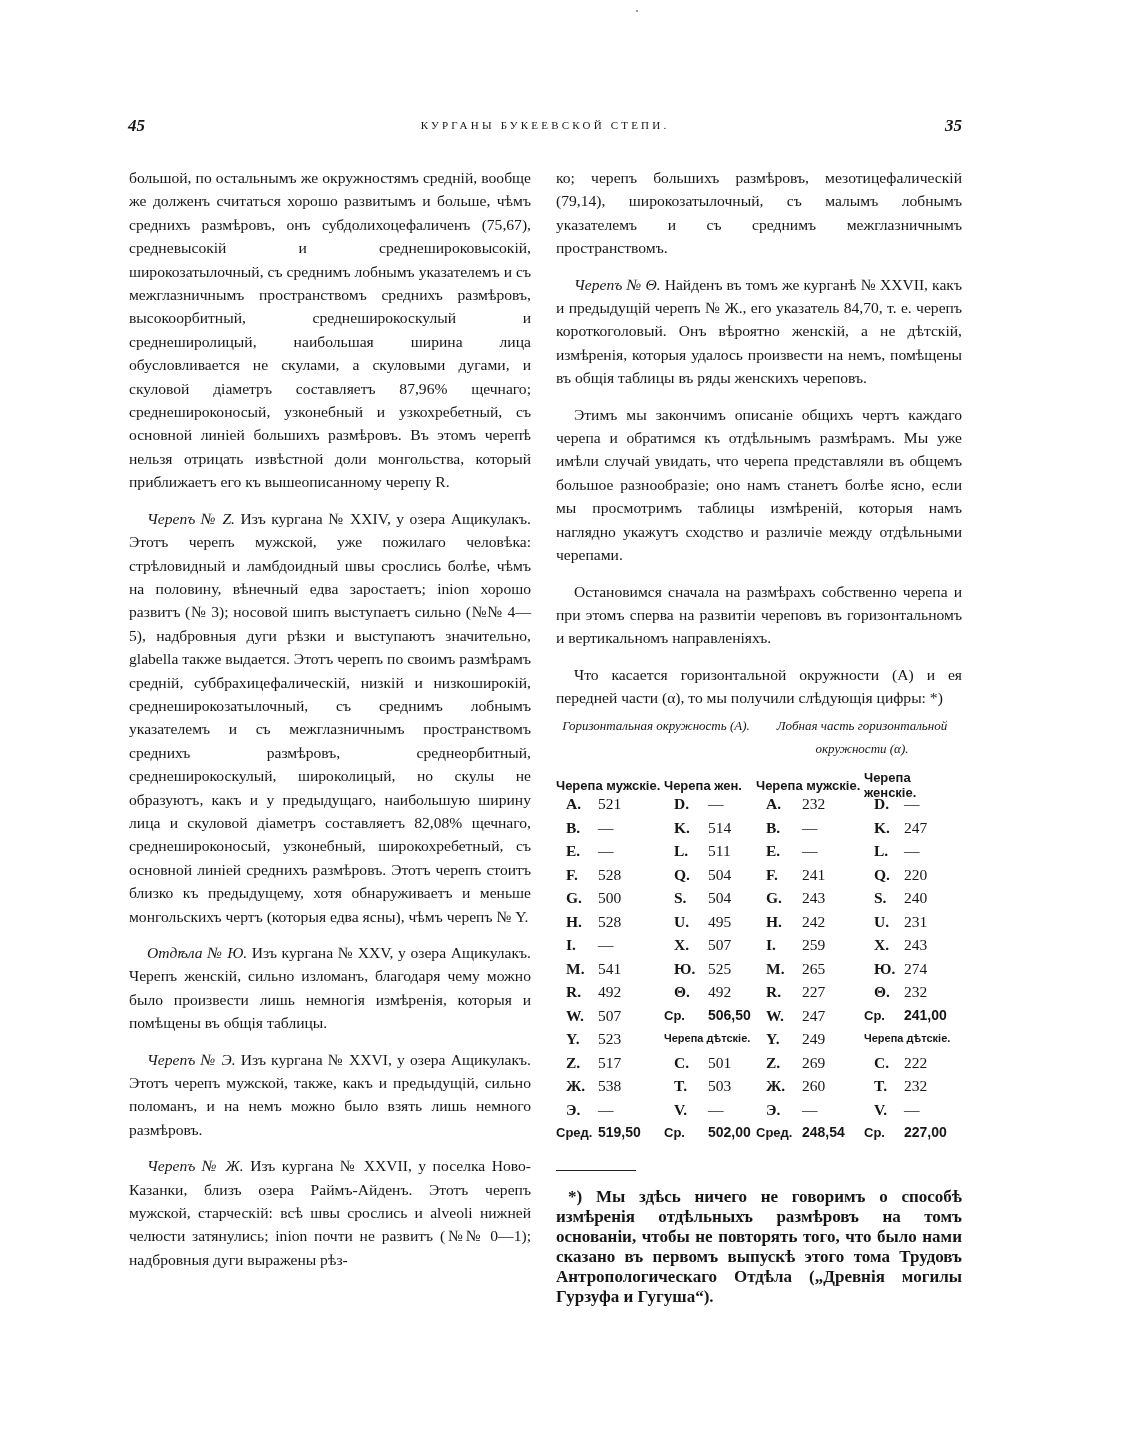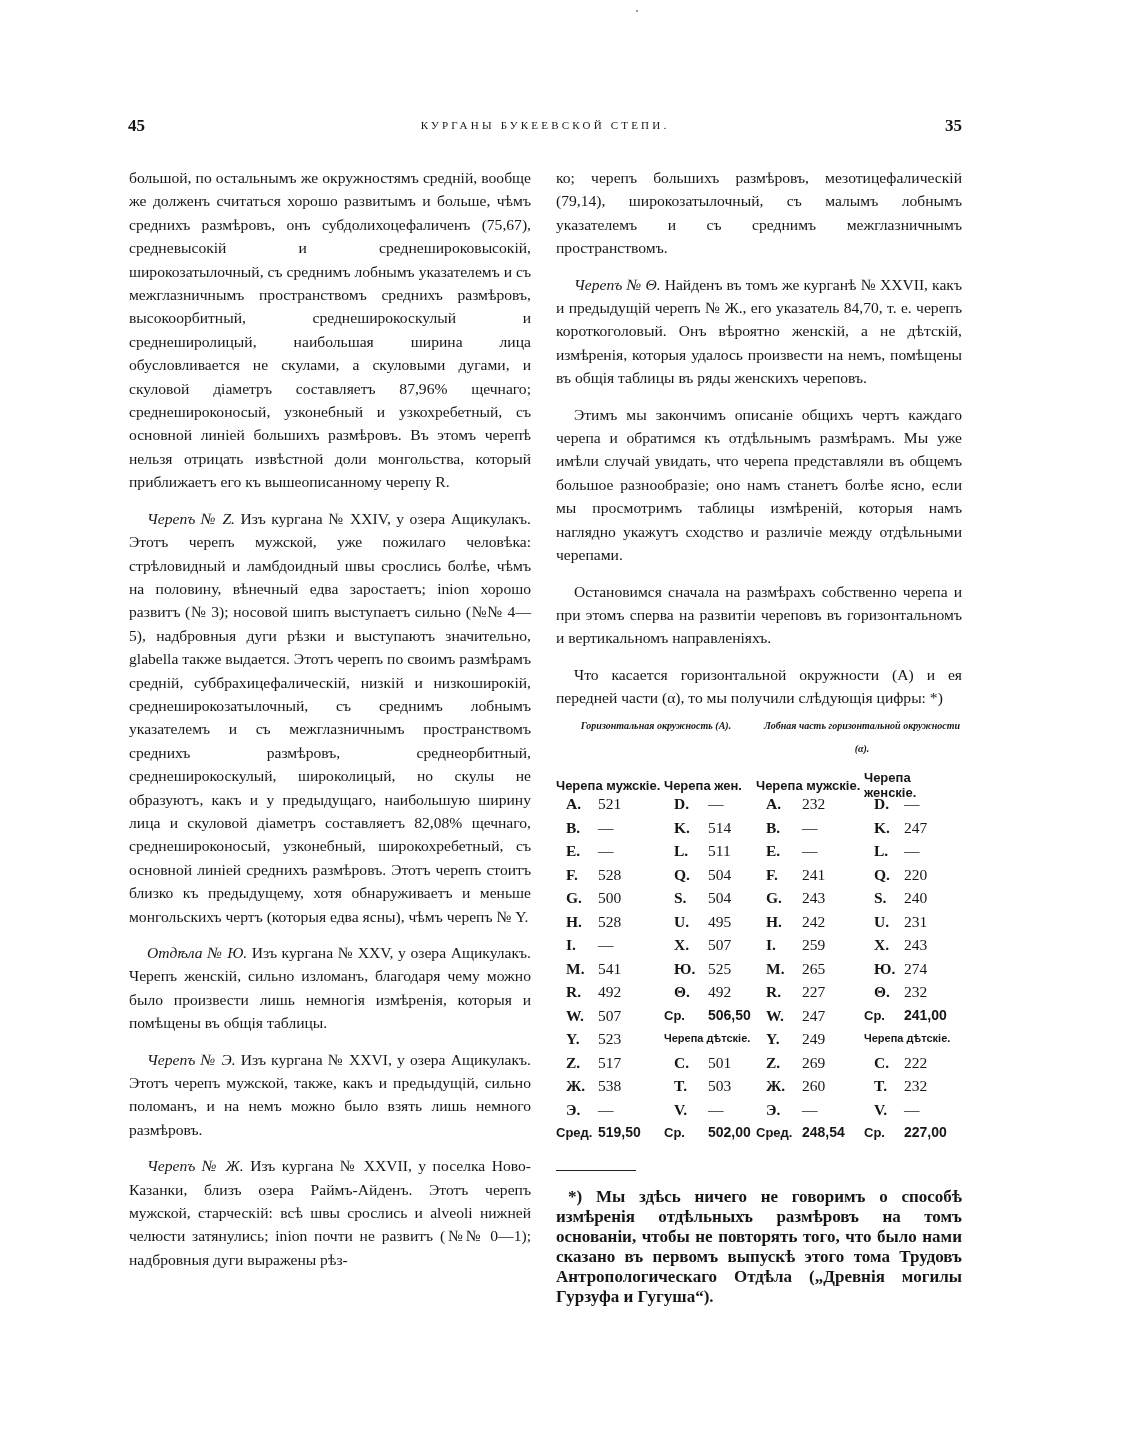--- a/index.html
+++ b/index.html
@@ -2,34 +2,34 @@
 <html><head>
   <meta charset="utf-8">
   <style>
     html, body { margin: 0; padding: 0; background: #ffffff; }
     body {
       width: 1140px; height: 1445px; position: relative; overflow: hidden;
       font-family: "DejaVu Serif", "Liberation Serif", serif;
       color: #161616;
     }
     .page-header { position: absolute; top: 116px; left: 128px; width: 834px; height: 22px; }
-    .page-num { position: absolute; top: 0; font-family: "Liberation Serif", serif; font-weight: bold; font-size: 17px; }
+    .page-num { position: absolute; top: 0; font-family: "Liberation Serif", serif; font-weight: bold; font-size: 17px; font-style: italic; }
     .page-num.left { left: 0; }
     .page-num.right { right: 0; }
     .running-title { position: absolute; left: 0; right: 0; top: 3px; text-align: center; font-family: "Liberation Serif", serif; font-size: 11px; letter-spacing: 3.2px; }
 
     .col { position: absolute; top: 153px; font-family: "Liberation Serif", serif; font-size: 15.6px; line-height: 23.4px; text-align: justify; }
     .col.left { left: 129px; width: 402px; }
     .col.right { left: 556px; width: 406px; }
     .col p { margin: 13px 0 4px 0; text-indent: 18px; }
     .col p.cont { text-indent: 0; }
     .skull-head { font-style: italic; font-weight: normal; }
 
     .table-block { position: absolute; left: 556px; top: 714px; width: 406px; font-family: "Liberation Serif", serif; }
-    .caption-row { display: flex; justify-content: space-between; font-style: italic; font-weight: bold; font-size: 10px; line-height: 23px; text-align: center; }
+    .caption-row { display: flex; justify-content: space-between; font-style: italic; font-weight: normal; font-size: 13px; line-height: 23px; text-align: center; }
     .caption-row > div { width: 200px; }
     .sub-head-row { display: grid; grid-template-columns: 108px 92px 108px 98px; font-family: "Liberation Sans", sans-serif; font-weight: bold; font-size: 13px; margin-top: 10px; height: 22px; align-items: center; }
     .data-grid { display: grid; grid-template-columns: 42px 66px 44px 48px 46px 62px 40px 58px; font-size: 15.5px; line-height: 23.5px; }
     .data-grid .lbl { padding-left: 10px; font-weight: bold; }
     .data-grid .val { }
     .data-grid .mean { font-family: "Liberation Sans", sans-serif; font-weight: bold; font-size: 14px; }
     .data-grid .mean-lbl { font-family: "Liberation Sans", sans-serif; font-weight: bold; font-size: 13px; padding-left: 0; }
     .data-grid .subhead { font-family: "Liberation Sans", sans-serif; font-weight: bold; font-size: 11px; grid-column: span 2; white-space: nowrap; }
 
     .footnote-rule { position: absolute; left: 556px; top: 1170px; width: 80px; border-top: 1px solid #222; }

